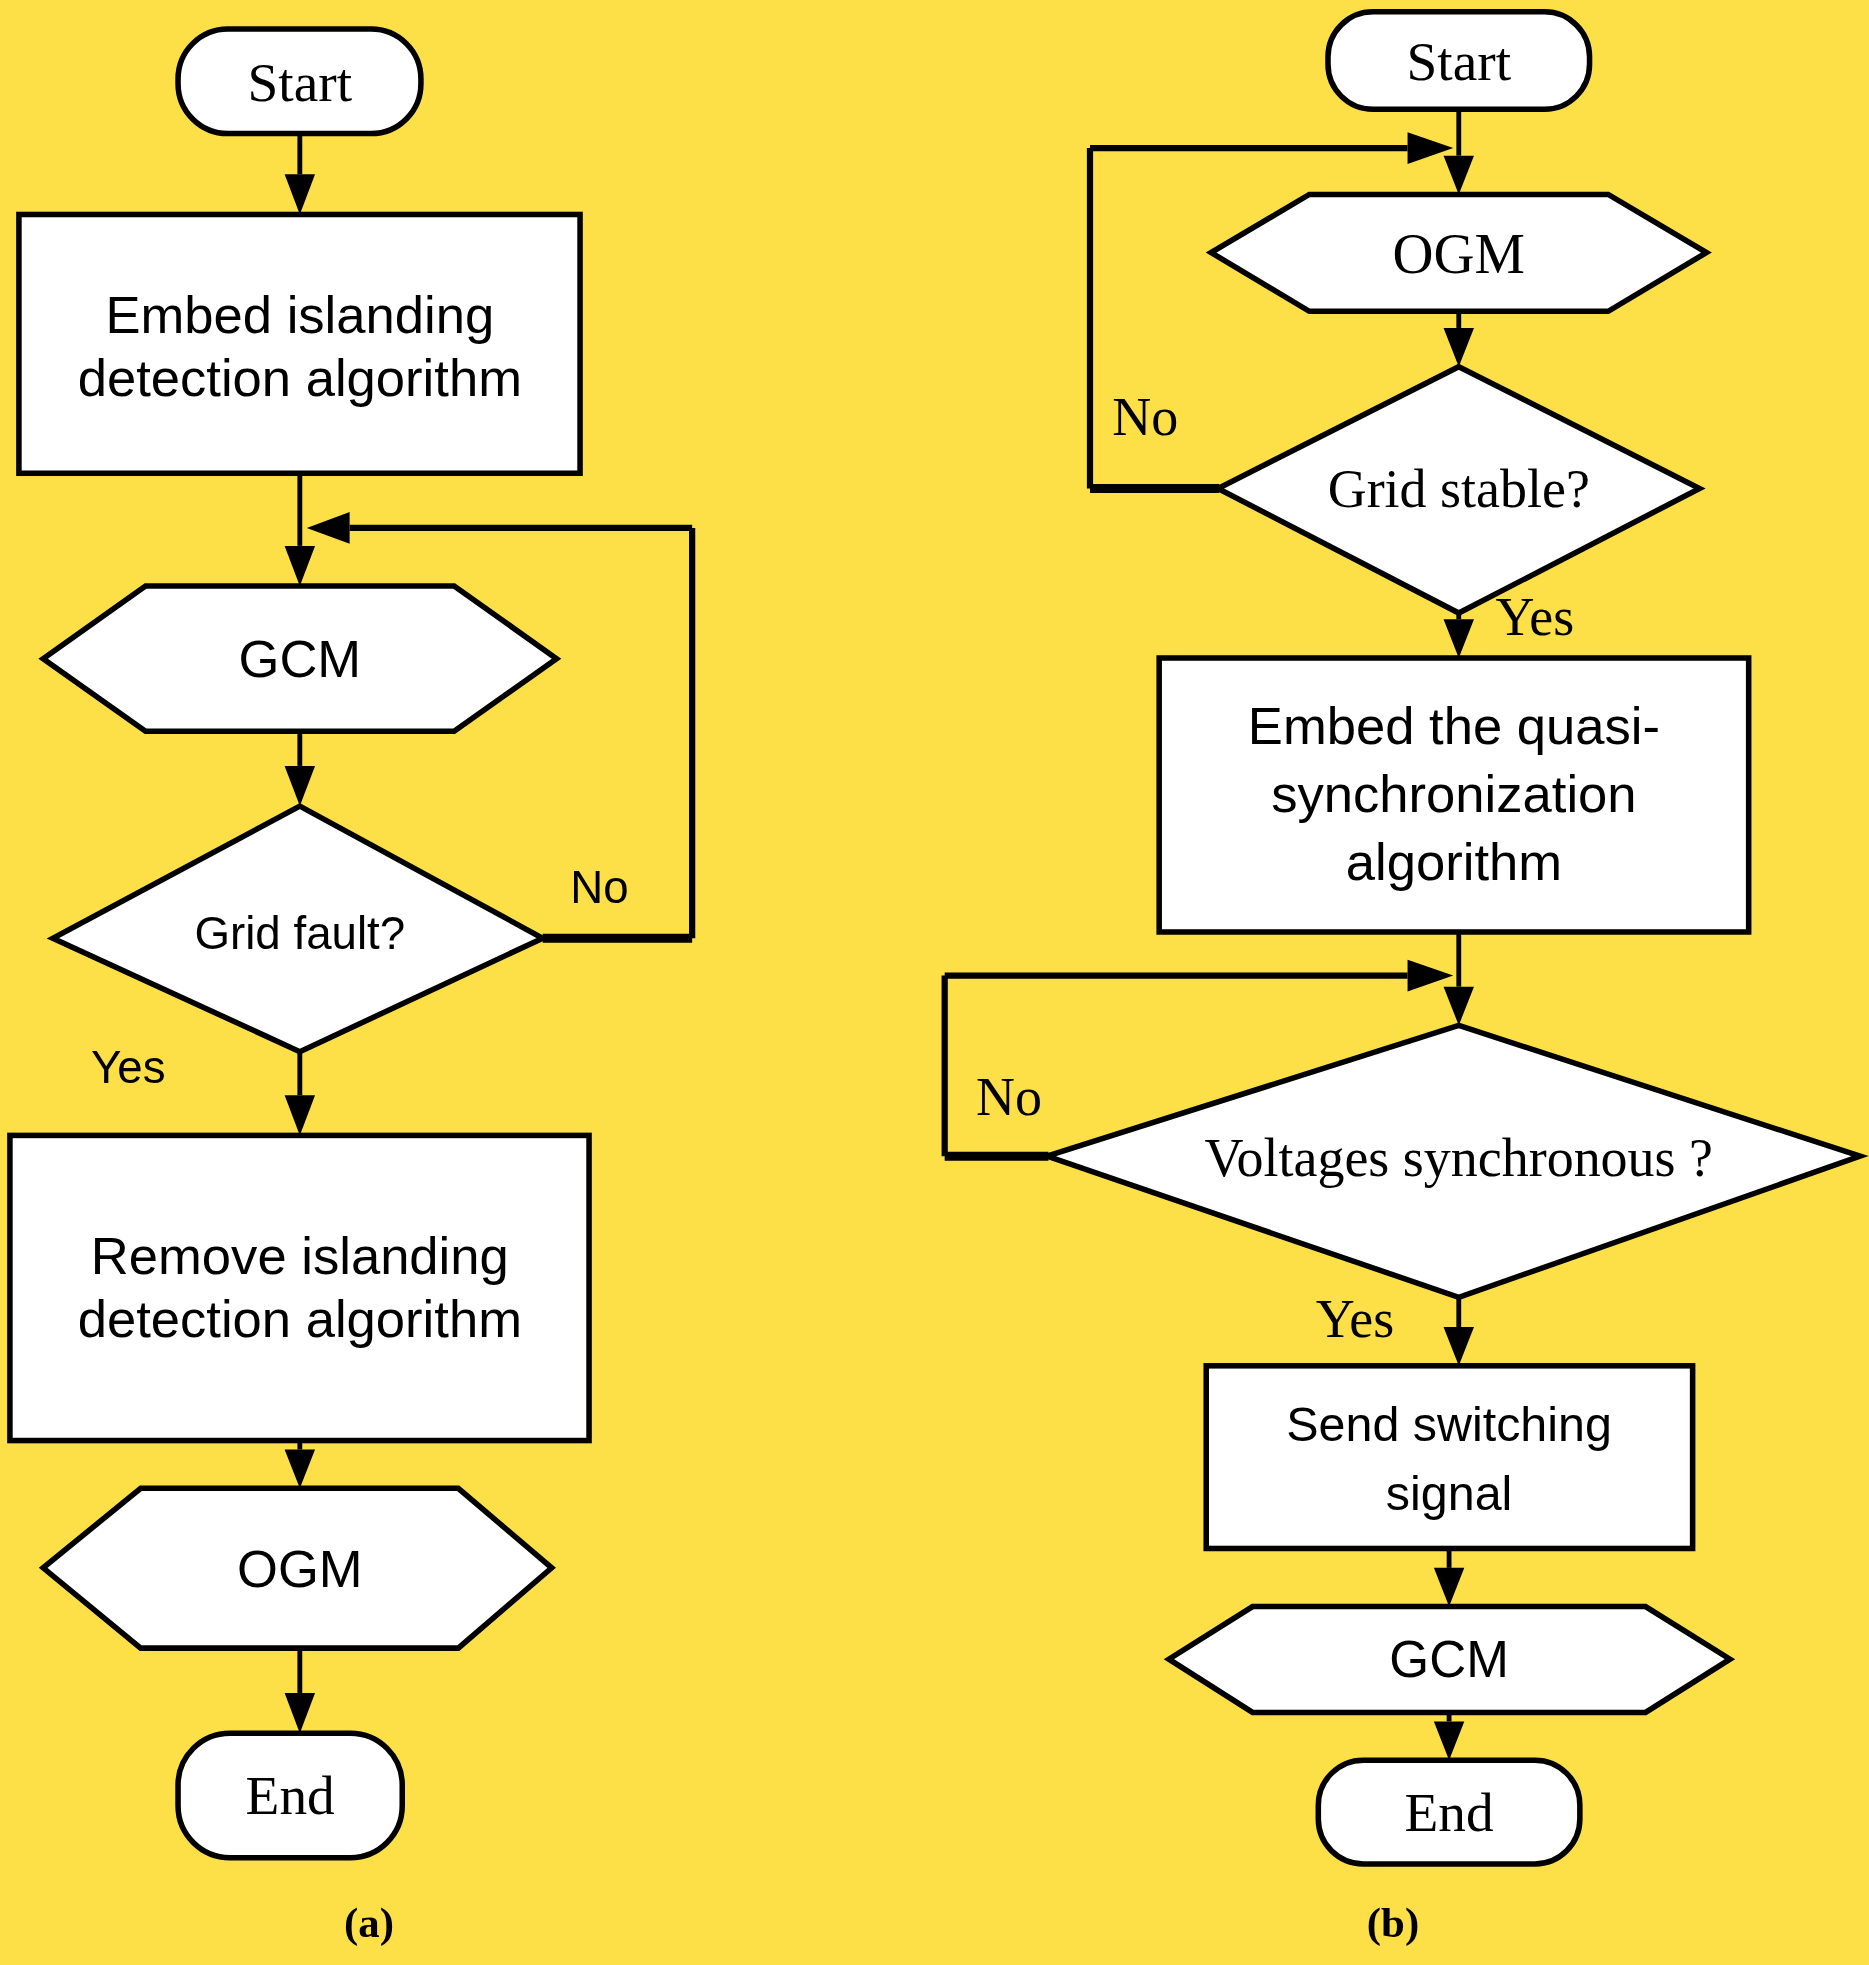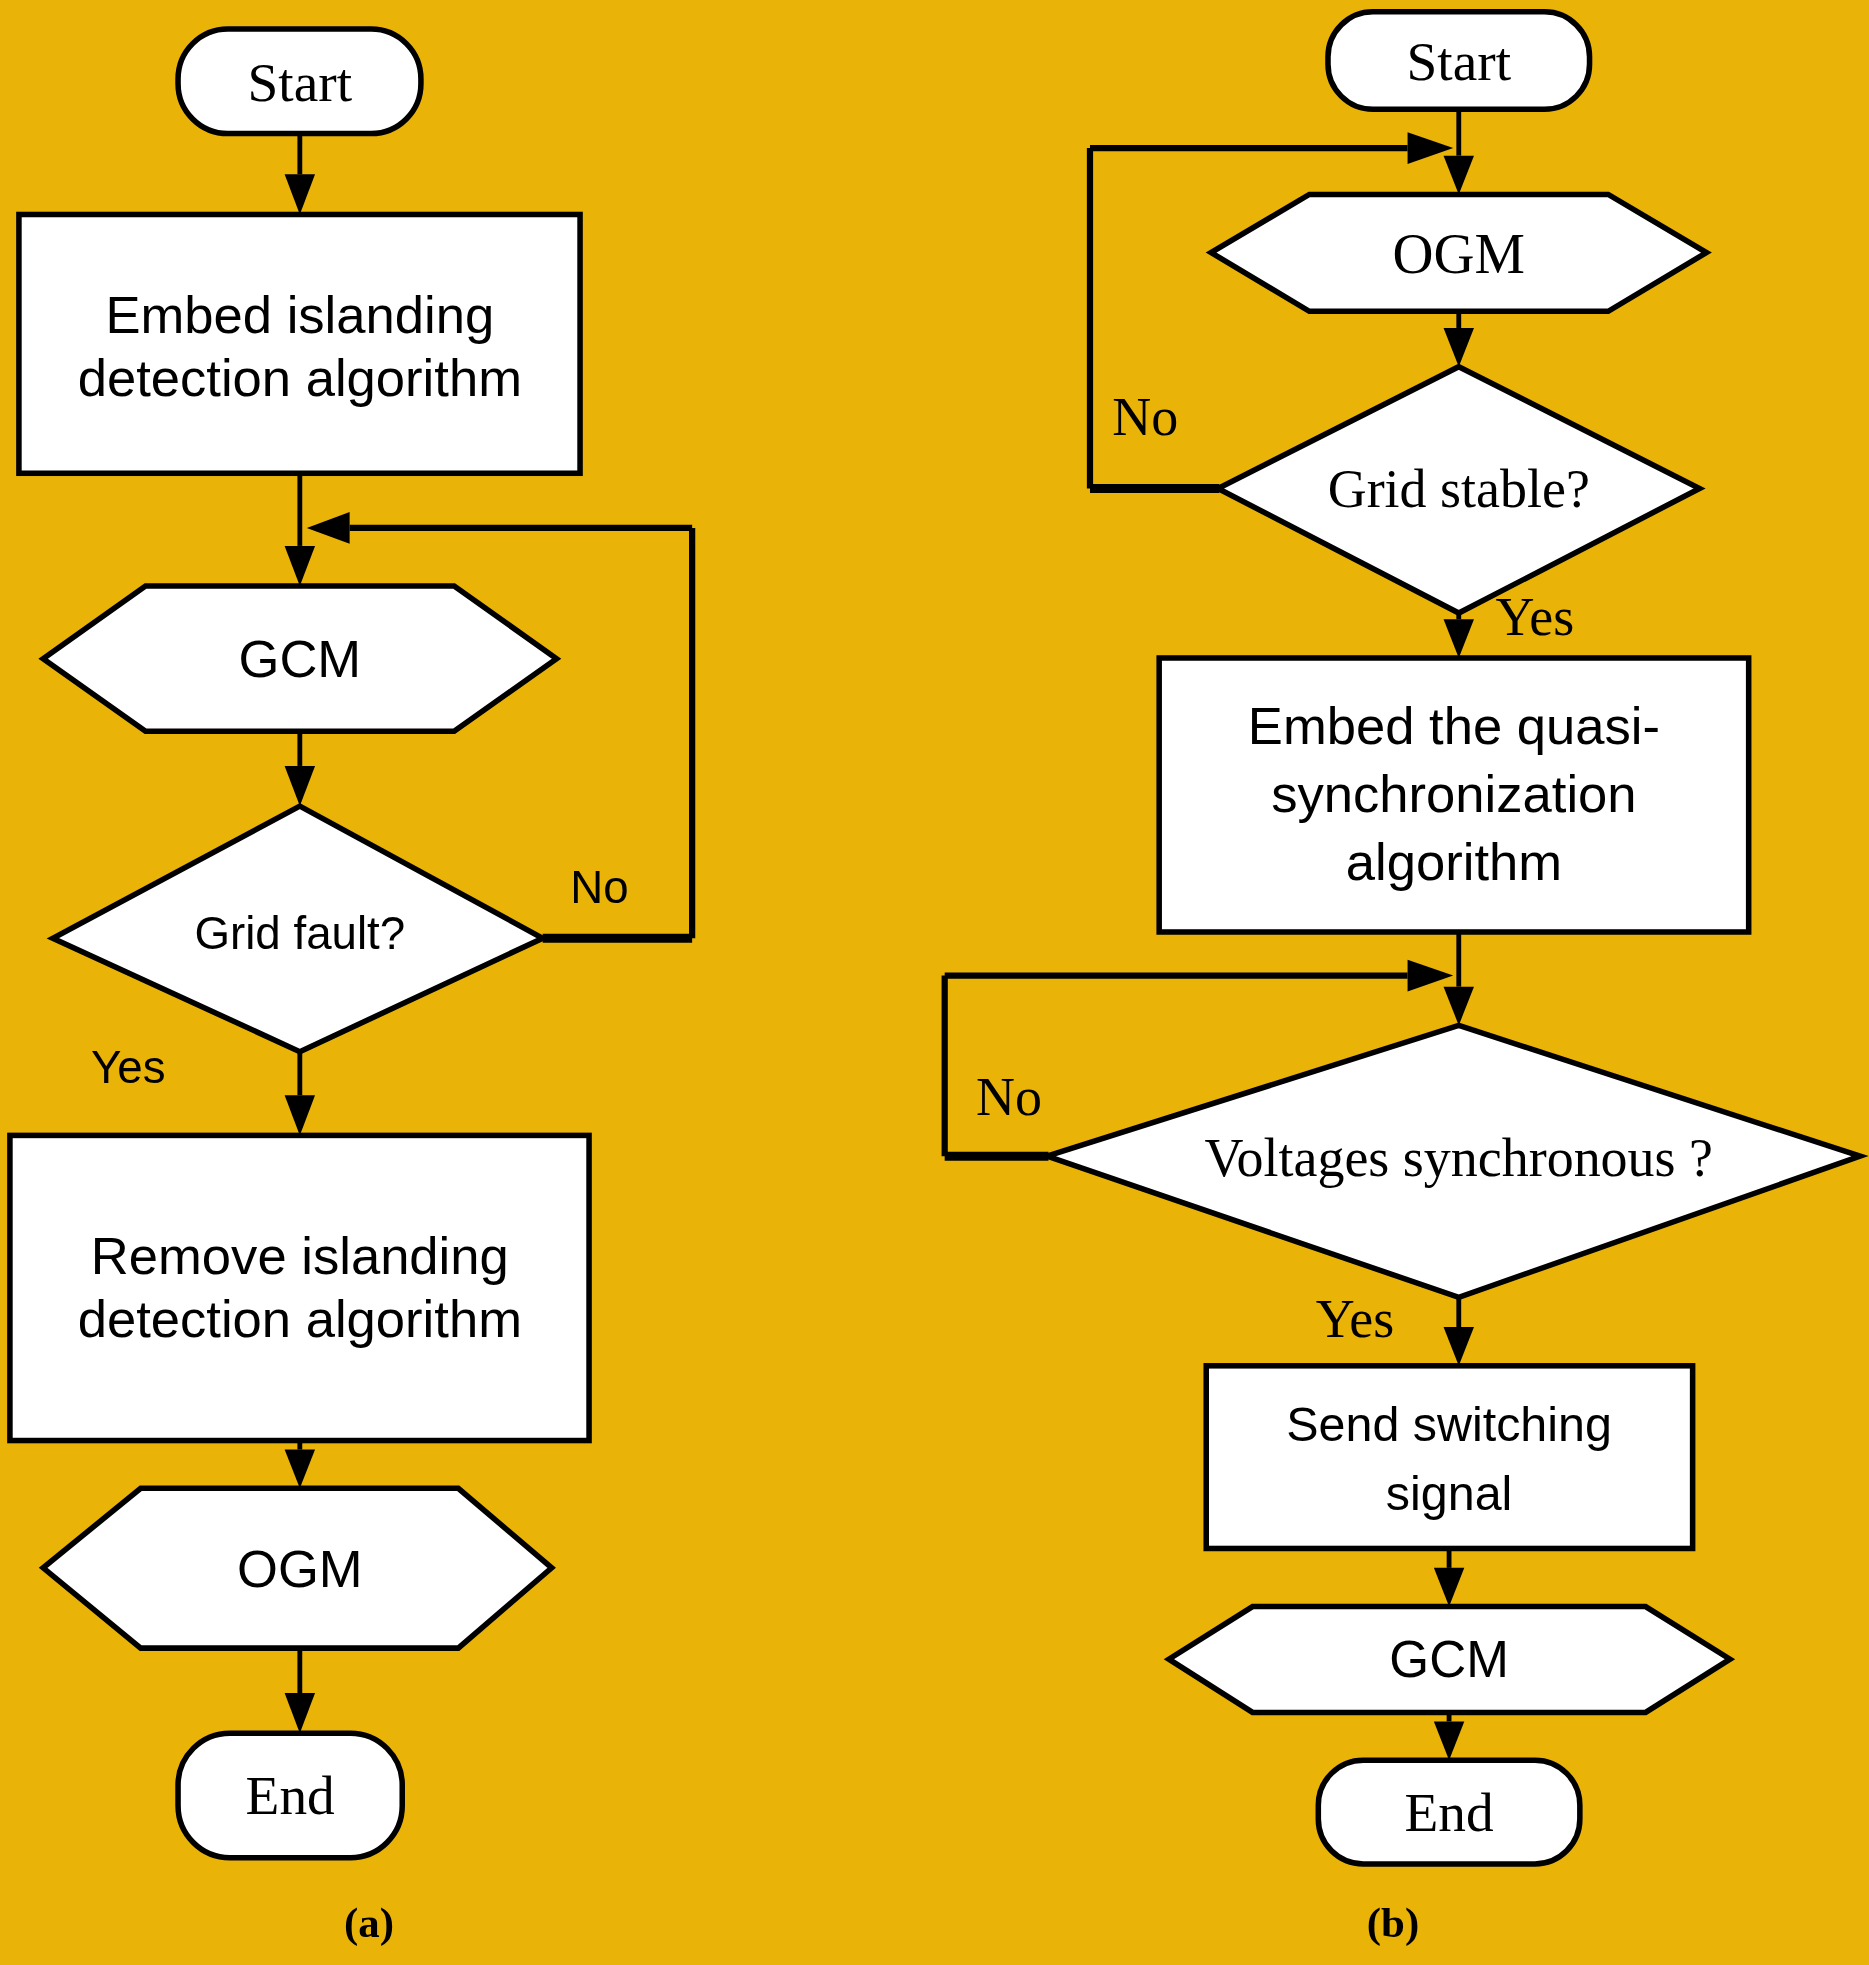--- a/index.html
+++ b/index.html
@@ -3,21 +3,21 @@
 <meta charset="utf-8">
 <style>
   html, body {
     margin: 0;
     padding: 0;
     background: #ffffff;
   }
   .figure-wrap {
     width: 1870px;
     height: 1965px;
-    background: #eab308;
+    background: #fde047;
     position: relative;
   }
   svg { display: block; }
 
   .shape {
     fill: #ffffff;
     stroke: #000000;
     stroke-width: 8;
   }
   .conn {

